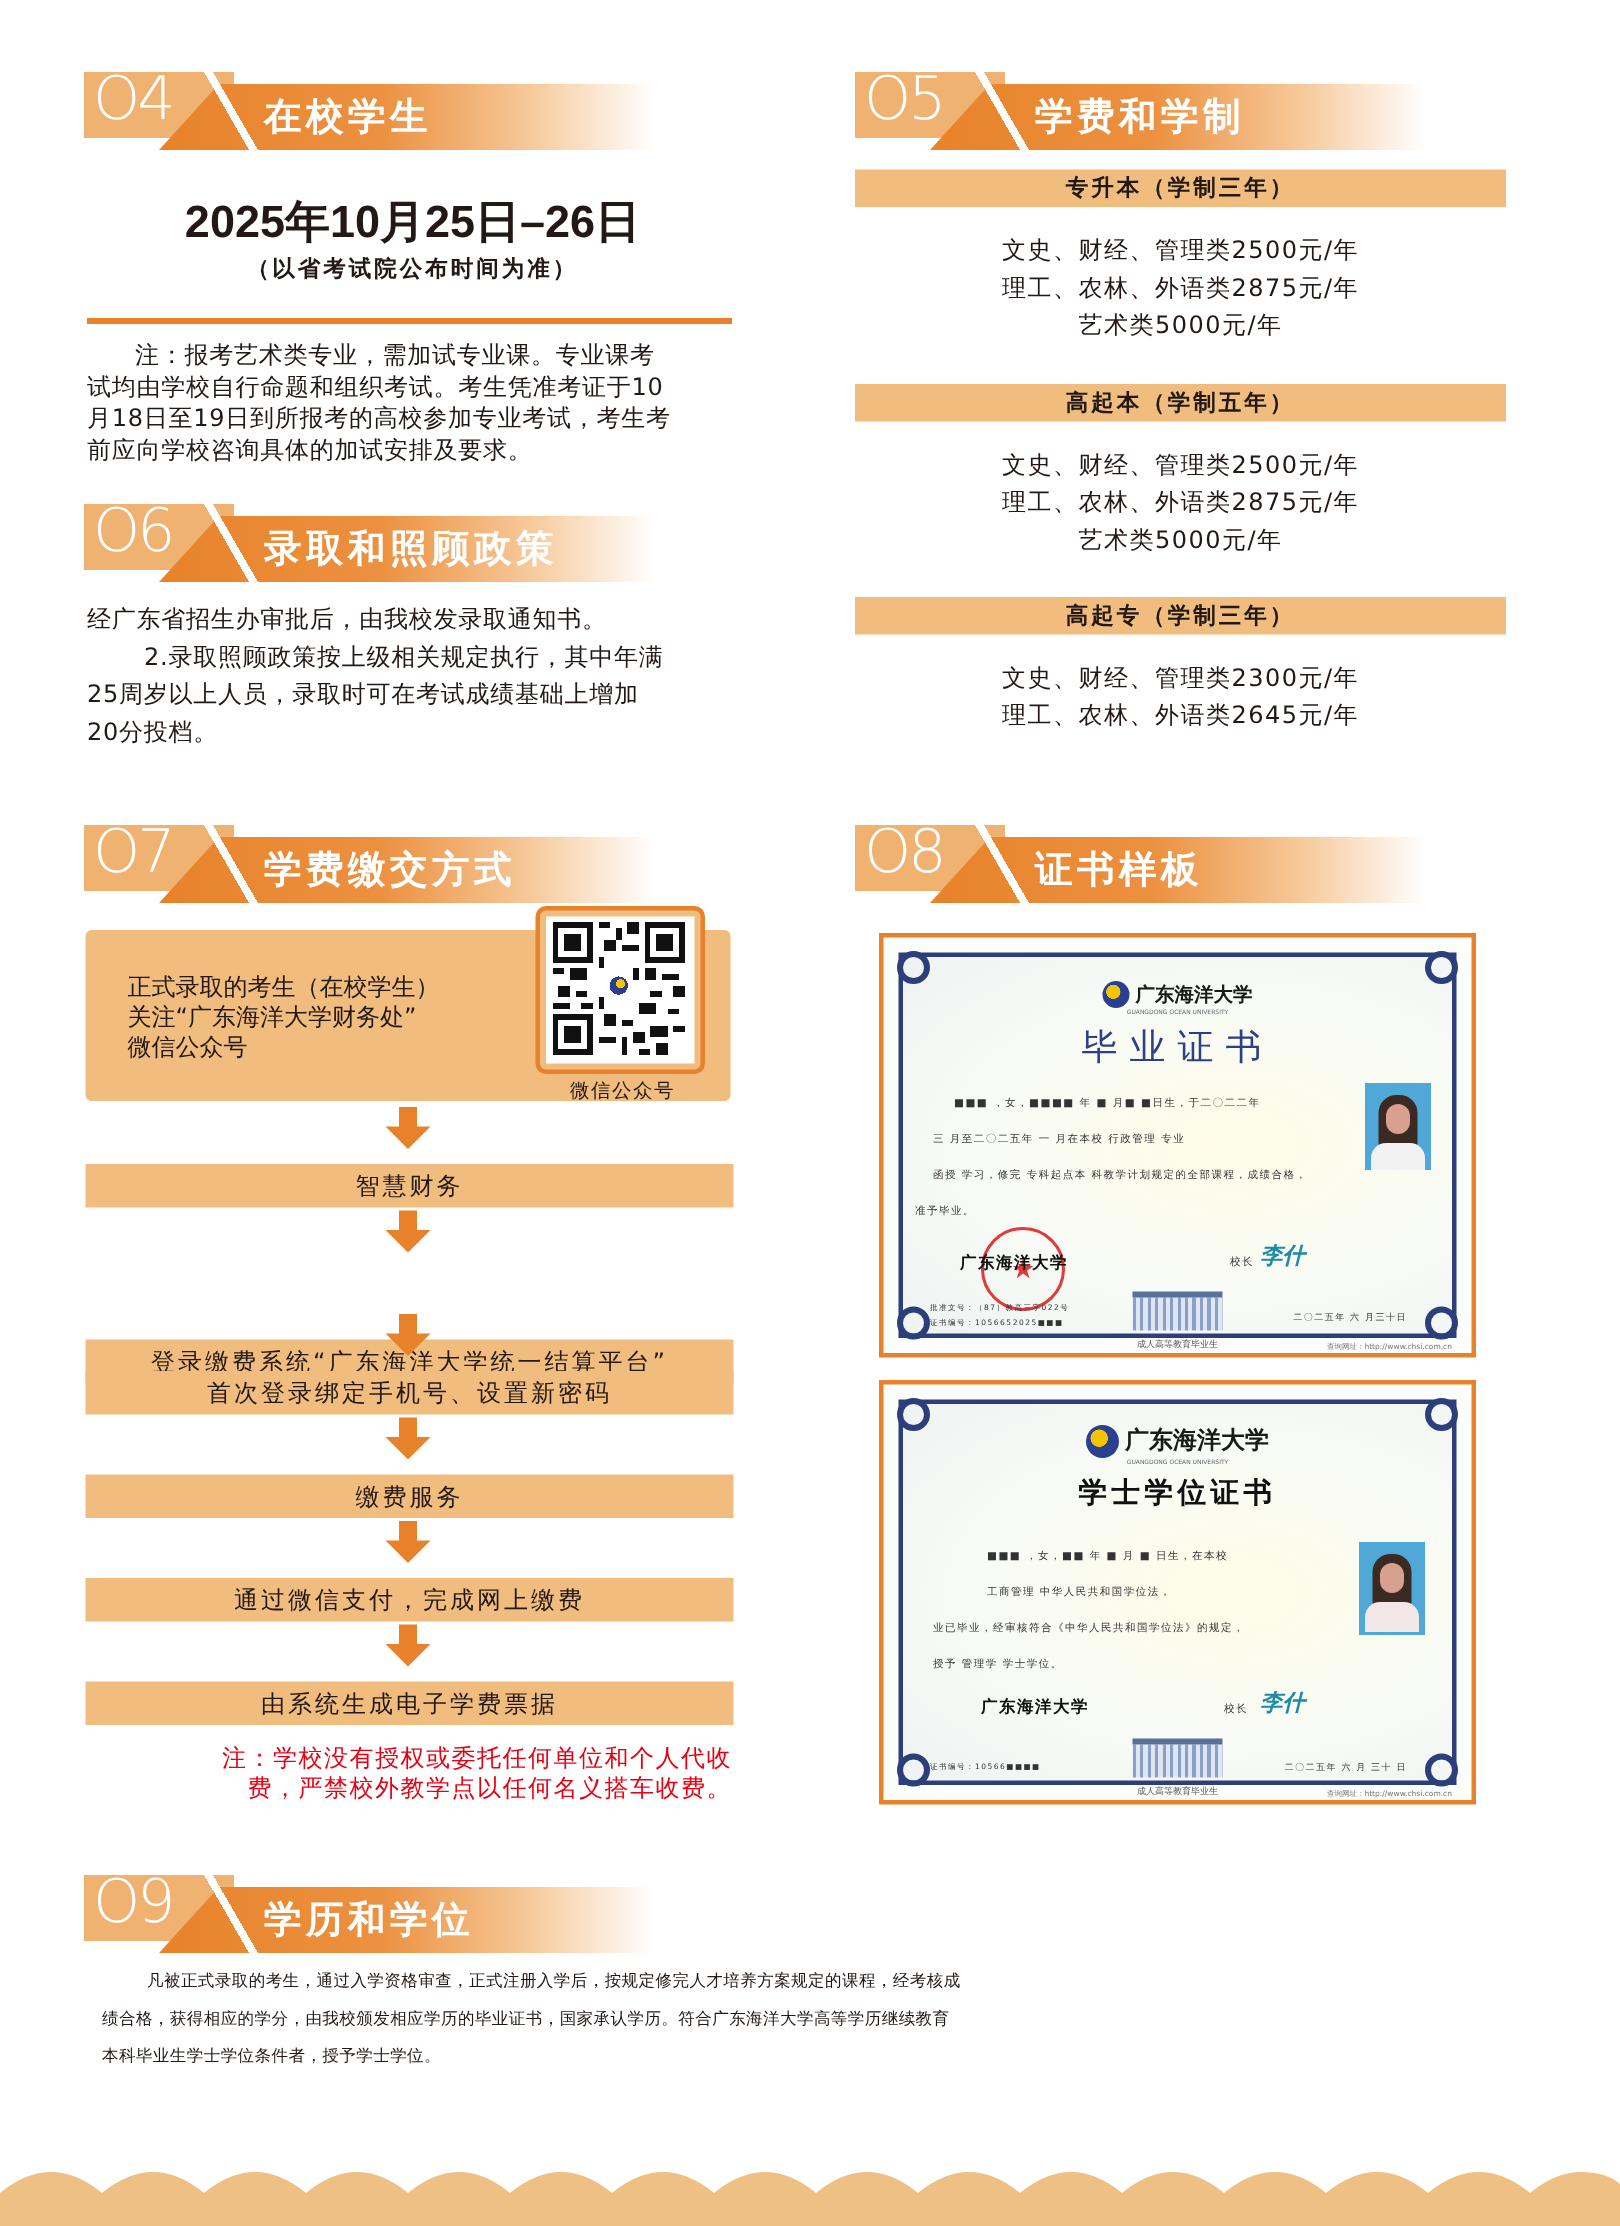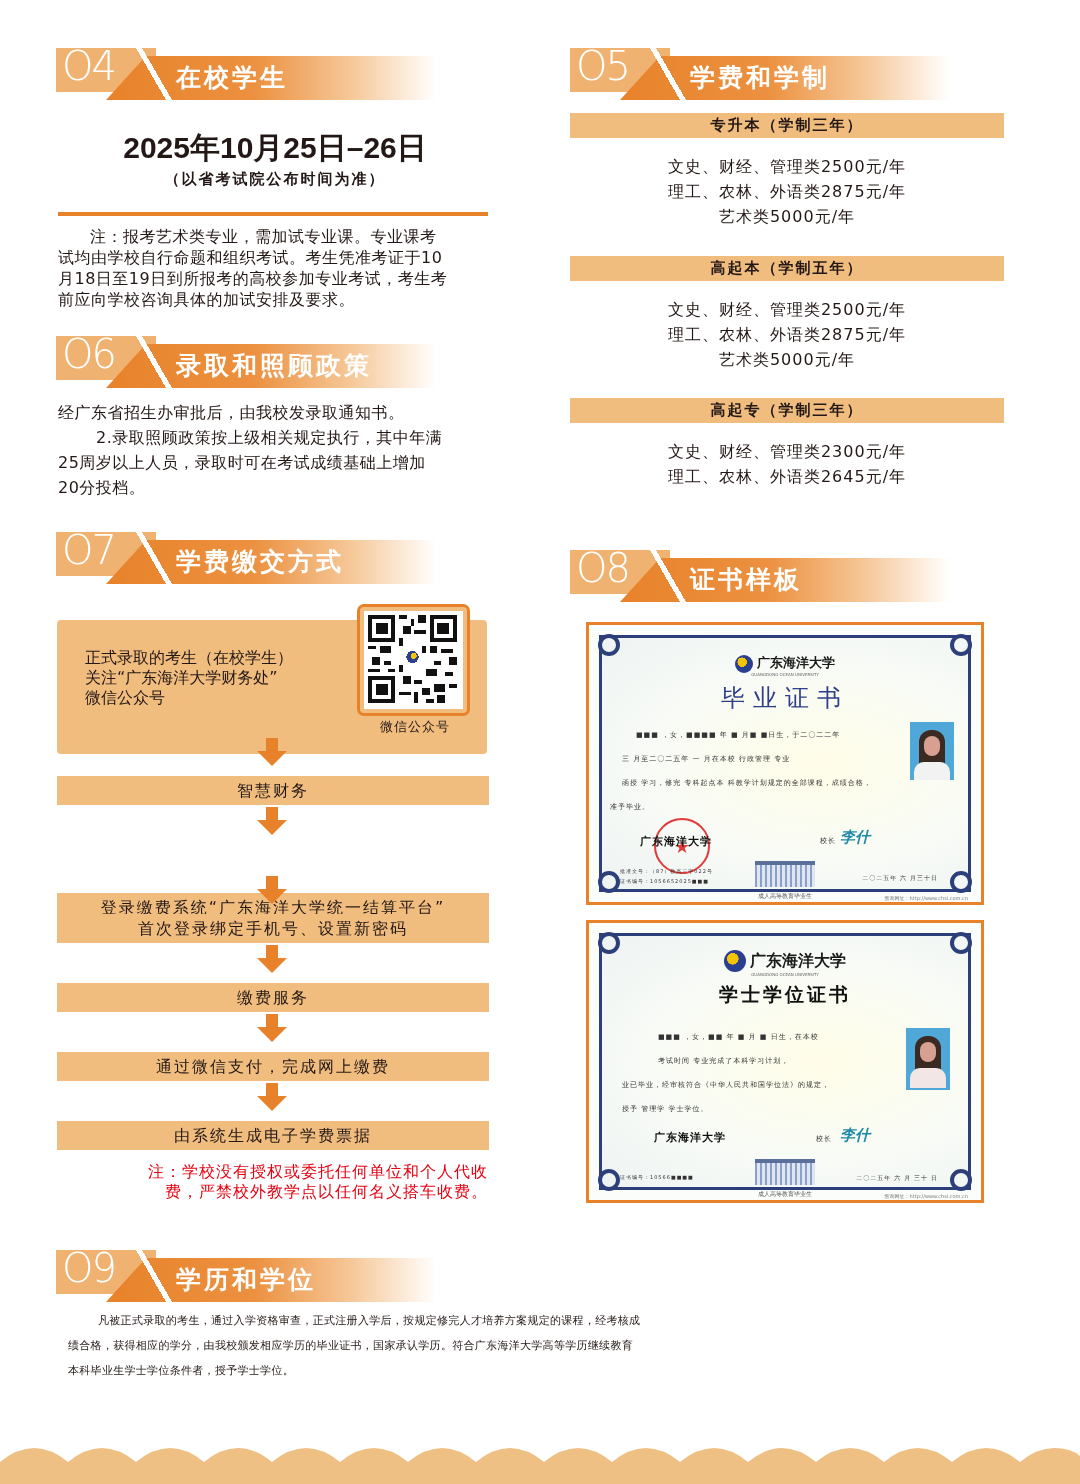--- a/index.html
+++ b/index.html
@@ -46,21 +46,21 @@
 
   
   .tier-bar {
     position: absolute; left: 570px; width: 434px; height: 25px; background: #f0bd7f;
     text-align: center; font-size: 15px; font-weight: bold; line-height: 25px; letter-spacing: 2px;
   }
   .fee-lines { position: absolute; left: 570px; width: 434px; text-align: center; font-size: 16px; line-height: 25px; letter-spacing: 1px; }
 
   
   .intro-box {
-    position: absolute; left: 57px; top: 620px; width: 430px; height: 134px; background: #f0bd7f; border-radius: 4px;
+    position: absolute; left: 57px; top: 620px; width: 430px; height: 114px; background: #f0bd7f; border-radius: 4px;
   }
   .intro-text { position: absolute; left: 28px; top: 28px; font-size: 16px; line-height: 20px; }
   .qr-wrap {
     position: absolute; left: 357px; top: 604px; width: 113px; height: 112px; background: #f0bd7f;
     border: 3px solid #e8822a; border-radius: 7px; padding: 4px;
   }
   .qr-inner { width: 100%; height: 100%; background: #fff; position: relative; }
   .qr-caption { position: absolute; left: 360px; top: 718px; width: 110px; text-align: center; font-size: 13px; letter-spacing: 1px; }
   .flow-step {
     position: absolute; left: 57px; width: 432px; height: 29px; background: #f0bd7f;
@@ -161,21 +161,21 @@
   <div class="num">O6</div>
   <div class="title">录取和照顾政策</div>
 </div>
 <div class="para" style="left:58px;top:400px;width:440px;line-height:25px;">
   <div>经广东省招生办审批后，由我校发录取通知书。</div>
   <div style="text-indent:38px;">2.录取照顾政策按上级相关规定执行，其中年满</div>
   <div>25周岁以上人员，录取时可在考试成绩基础上增加</div>
   <div>20分投档。</div>
 </div>
 
-<div class="sec-head" style="left:56px;top:528px;text-align:right;">
+<div class="sec-head" style="left:56px;top:546px;text-align:right;">
   <div class="num-box"></div>
   <div class="bar"></div>
   <div class="slash"></div>
   <div class="num">O7</div>
   <div class="title">学费缴交方式</div>
 </div>
 
 <div class="intro-box">
   <div class="intro-text">
     <div>正式录取的考生（在校学生）</div>
@@ -319,21 +319,21 @@
     <div class="cert-corner" style="left:-4px;top:-4px;"></div>
     <div class="cert-corner" style="right:-4px;top:-4px;"></div>
     <div class="cert-corner" style="left:-4px;bottom:-4px;"></div>
     <div class="cert-corner" style="right:-4px;bottom:-4px;"></div>
     <div class="cert-logo-row" style="top:14px;font-size:16px;">
       <span class="cert-logo" style="width:22px;height:22px;"></span><span>广东海洋大学</span>
     </div>
     <div class="cert-logo-row" style="top:36px;font-size:4px;font-weight:normal;color:#666;">GUANGDONG OCEAN UNIVERSITY</div>
     <div class="cert-title" style="top:46px;font-size:19px;color:#111;font-weight:bold;letter-spacing:3px;">学士学位证书</div>
     <div class="cert-line" style="left:56px;top:96px;">■■■ ，女，■■ 年 ■ 月 ■ 日生，在本校</div>
-    <div class="cert-line" style="left:56px;top:120px;">考试时间        专业完成了本科学习计划，</div>
+    <div class="cert-line" style="left:56px;top:120px;">工商管理        中华人民共和国学位法，</div>
     <div class="cert-line" style="left:20px;top:144px;">业已毕业，经审核符合《中华人民共和国学位法》的规定，</div>
     <div class="cert-line" style="left:20px;top:168px;">授予 管理学 学士学位。</div>
     <div class="cert-photo" style="right:18px;top:92px;height:62px;">
       <div class="hair"></div>
         <div class="face"></div>
         <div class="body" style="background:#f3e6e6;"></div>
     </div>
     <div class="cert-line" style="left:52px;top:194px;font-size:11px;font-weight:bold;color:#111;">广东海洋大学</div>
     <div class="cert-line" style="left:214px;top:198px;font-size:7px;">校长</div>
     <div class="cert-sign" style="left:238px;top:190px;">李什</div>

